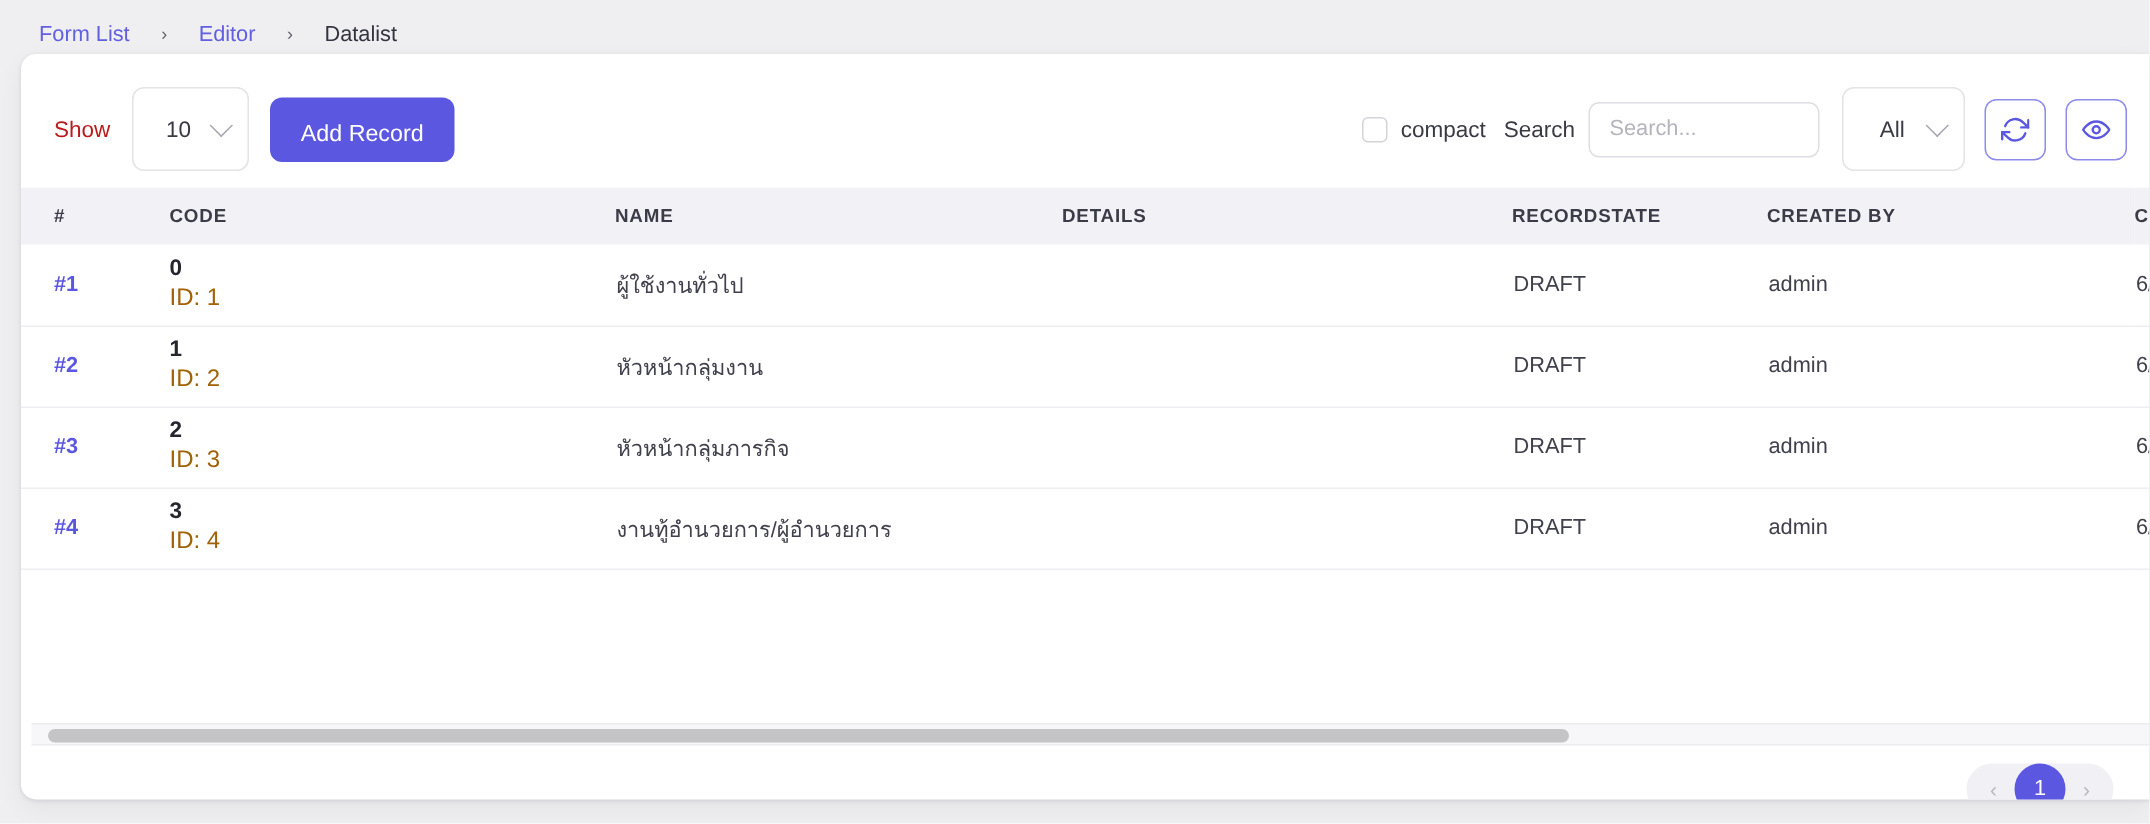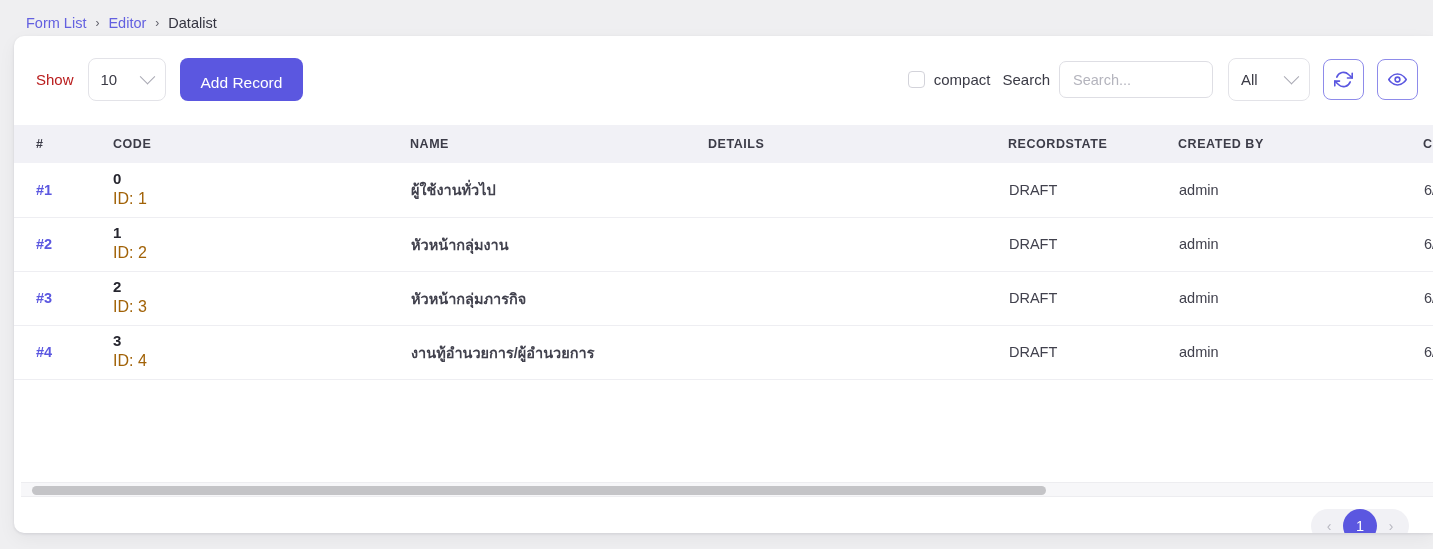--- a/index.html
+++ b/index.html
@@ -18,21 +18,21 @@
   }
 
   
   .breadcrumb {
     position: absolute;
     left: 26px;
     top: 12px;
     height: 22px;
     display: flex;
     align-items: center;
-    gap: 9px;
+    gap: 21px;
     font-size: 14.5px;
   }
   .crumb-link {
     color: #6360e0;
     text-decoration: none;
     white-space: nowrap;
   }
   .crumb-sep {
     color: #61616b;
     font-size: 12px;
@@ -71,30 +71,31 @@
     display: flex;
     align-items: center;
     gap: 14px;
   }
   .show-label {
     font-size: 15px;
     color: #b91c1c;
   }
   .select-box {
     position: relative;
-    height: 43px;
+    height: 56px;
     border: 1px solid #e3e3e8;
     border-radius: 8px;
     background: #fff;
     display: flex;
     align-items: center;
     padding: 0 12px;
     font-size: 15px;
     color: #3a3a45;
     cursor: pointer;
+    text-align: center;
   }
   .select-show { width: 78px; }
   .select-all  { width: 82px; }
   .select-box .sel-val { flex: 1; }
   .chev {
     width: 11px; height: 11px;
     border-right: 1.6px solid #a8a8b3;
     border-bottom: 1.6px solid #a8a8b3;
     transform: rotate(45deg) translate(-2px,-2px);
     margin-left: 4px;
@@ -220,21 +221,21 @@
     font-size: 15px;
     color: #26262f;
     line-height: 1.15;
   }
   .code-id {
     font-size: 16px;
     color: #a16207;
     line-height: 1.35;
     margin-top: 1px;
   }
-  .name-cell { font-weight: bold; color: #26262f; font-size: 15px; }
+  .name-cell { font-weight: normal; color: #26262f; font-size: 15px; }
 
   
   .hscroll-track {
     position: absolute;
     left: 7px;
     top: 446px;
     width: 1412px;
     height: 15px;
     background: #f7f7f9;
     border-top: 1px solid #ededf0;

